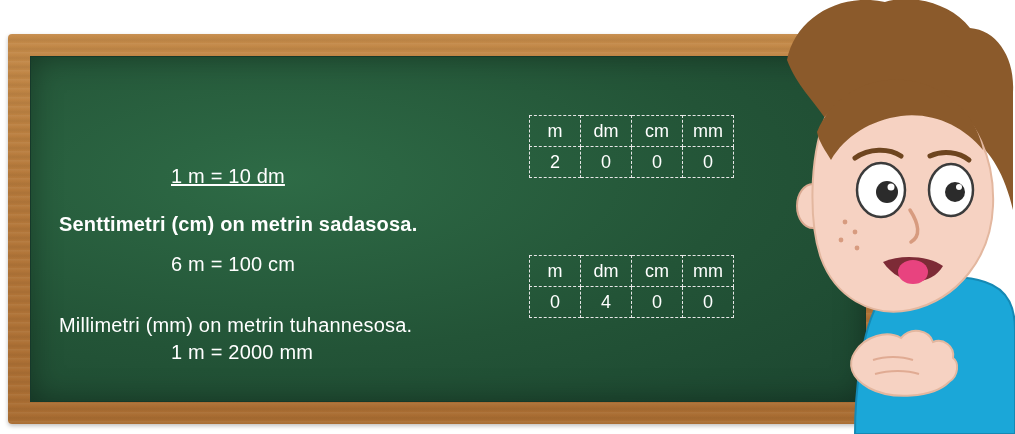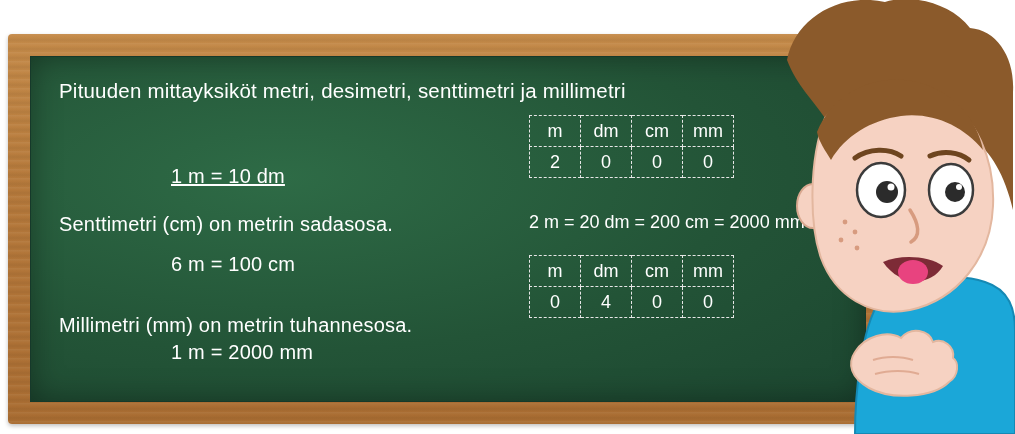--- a/index.html
+++ b/index.html
@@ -59,21 +59,21 @@
   .line {
     position: absolute;
     white-space: nowrap;
     color: #ffffff;
     font-size: 20px;
     letter-spacing: 0.2px;
   }
   .l-title   { left: 28px; top: 22px;  font-size: 20.5px; }
   .l-dm      { left: 28px; top: 68px; }
   .l-dm-eq   { left: 140px; top: 108px; text-decoration: underline; }
-  .l-cm      { left: 28px; top: 156px; }
+  .l-cm      { left: 28px; top: 156px; font-weight: bold; }
   .l-cm-eq   { left: 140px; top: 196px; }
   .l-mm      { left: 28px; top: 257px; }
   .l-mm-eq   { left: 140px; top: 284px; }
 
   
   .unit-table {
     position: absolute;
     border-collapse: collapse;
     color: #ffffff;
     font-size: 18px;
@@ -108,21 +108,20 @@
     height: 434px;
   }
 </style>
 </head>
 <body>
 
 <div class="board-frame">
   <div class="board-inner">
     <div class="board-text">
 
-      <div class="line l-title">Pituuden mittayksiköt metri, desimetri, senttimetri ja millimetri</div>
 
       <div class="line l-dm-eq">1 m = 10 dm</div>
 
       <div class="line l-cm">Senttimetri (cm) on metrin sadasosa.</div>
       <div class="line l-cm-eq">6 m = 100 cm</div>
 
       <div class="line l-mm">Millimetri (mm) on metrin tuhannesosa.</div>
       <div class="line l-mm-eq">1 m = 2000 mm</div>
 
       <table class="unit-table t1">
@@ -134,21 +133,20 @@
           <td>mm</td>
         </tr>
         <tr>
           <td>2</td>
           <td>0</td>
           <td>0</td>
           <td>0</td>
         </tr>
       </tbody>
         </table>
-      <div class="eq-line eq1">2 m = 20 dm = 200 cm = 2000 mm</div>
 
       <table class="unit-table t2">
         <tbody>
             <tr>
           <td>m</td>
           <td>dm</td>
           <td>cm</td>
           <td>mm</td>
         </tr>
         <tr>

